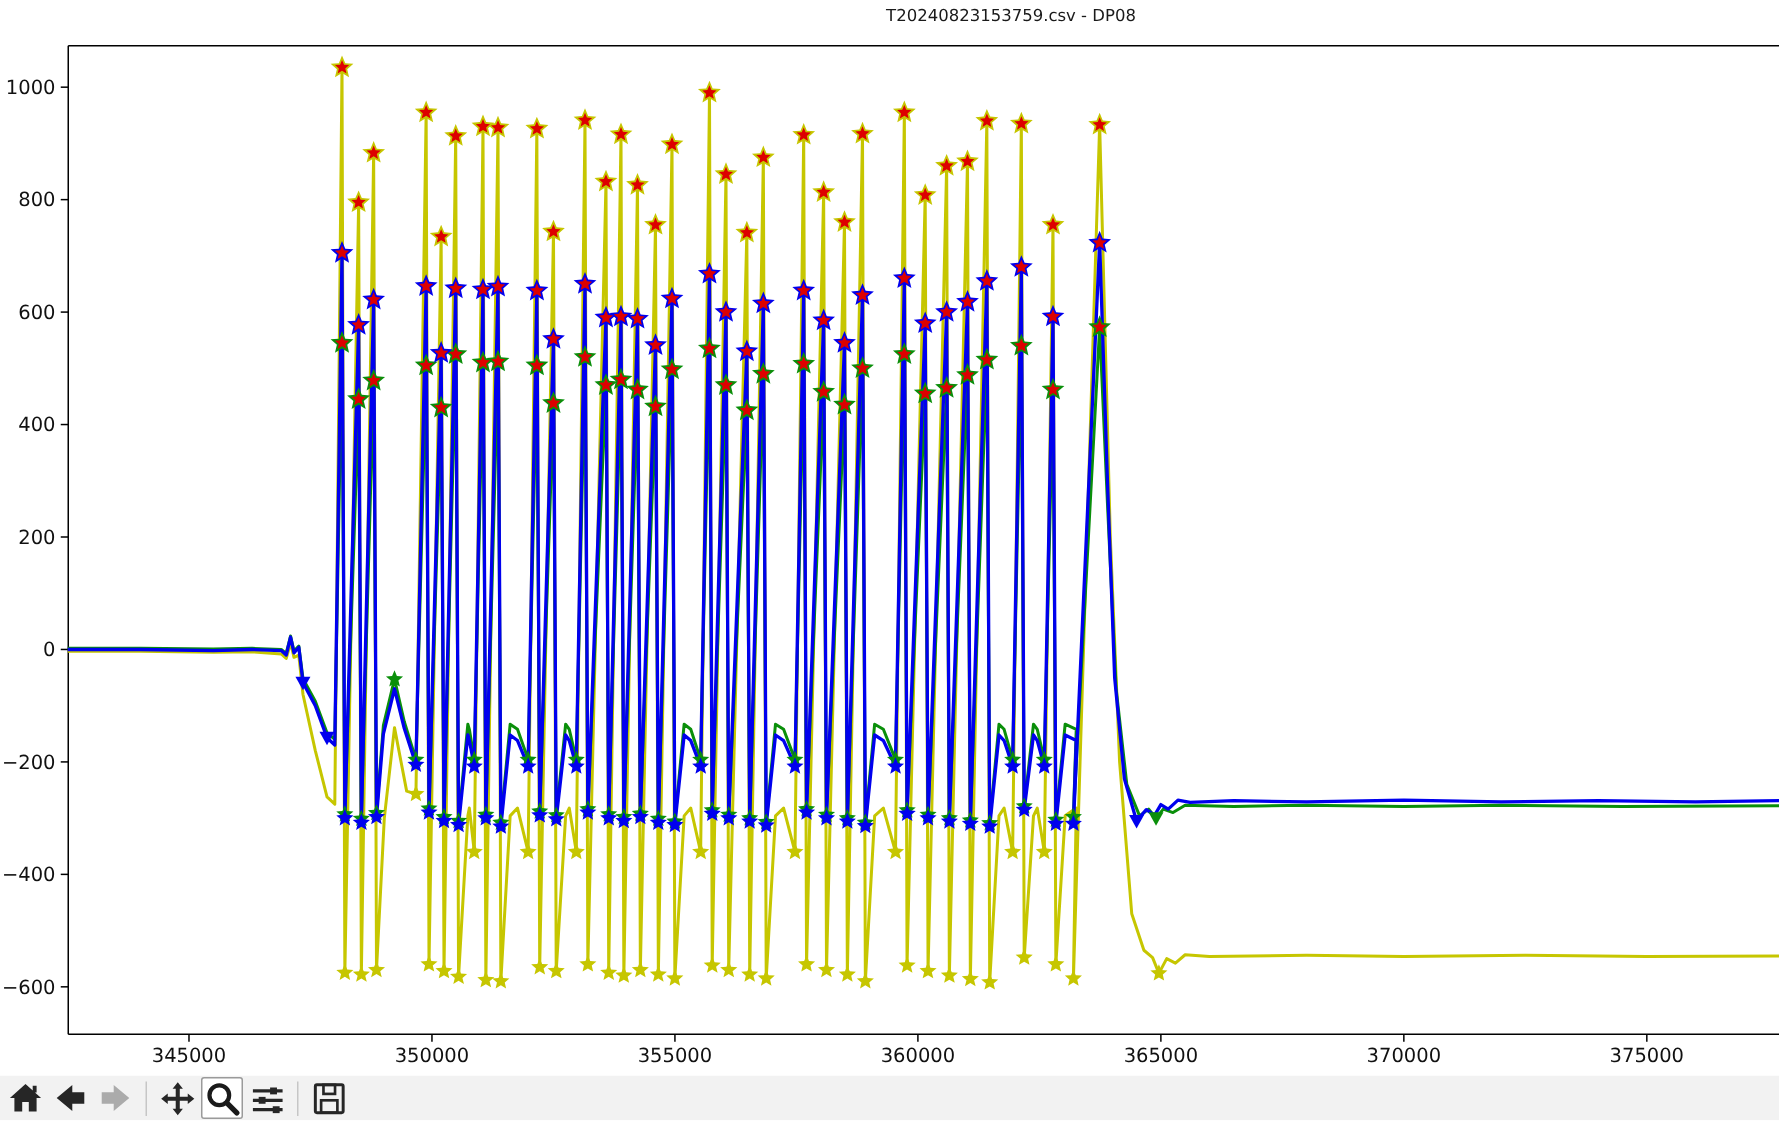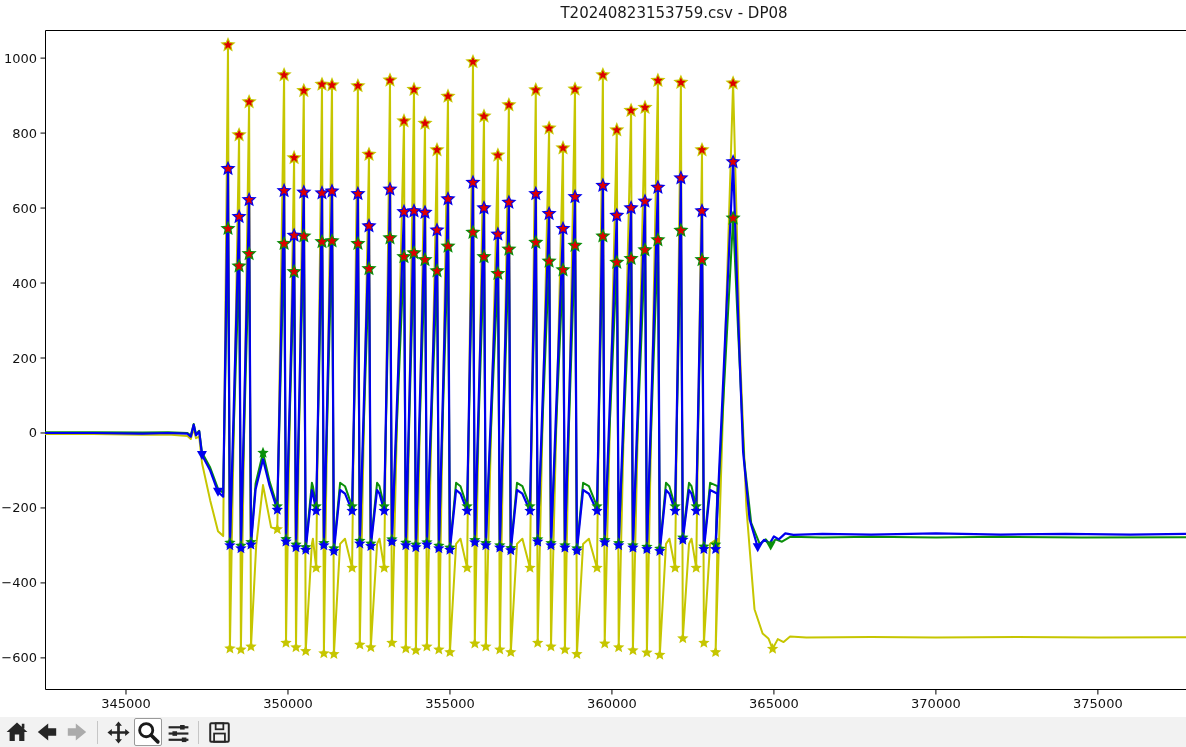--- a/index.html
+++ b/index.html
@@ -1,19 +1,19 @@
 <!DOCTYPE html>
 <html><head>
 <meta charset="utf-8">
 <style>
   html,body{margin:0;padding:0;background:#fff;font-family:"DejaVu Sans",sans-serif;}
   #window{width:1186px;height:747px;position:relative;overflow:hidden;background:#fff;}
   #figure{position:relative;width:1186px;height:717px;background:#fff;}
   #chart-title{position:absolute;top:4px;left:674px;transform:translateX(-50%);
-    font-size:15px;color:#1a1a1a;white-space:nowrap;}
+    font-size:11px;color:#1a1a1a;white-space:nowrap;}
   #plot-svg{display:block;}
   #toolbar{width:1186px;height:30px;background:#f2f2f2;display:flex;align-items:center;
     padding:0 2px;box-sizing:border-box;}
   .tbtn{width:28px;height:28px;display:flex;align-items:center;justify-content:center;
     border:1px solid transparent;border-radius:2px;margin:0 1px;background:transparent;padding:0;}
   .tbtn.active{background:#ffffff;border-color:#9a9a9a;}
   .tbtn svg{display:block;}
   .sep{width:1px;height:23px;background:#c6c6c6;margin:0 5px;}
 </style>
 </head>

